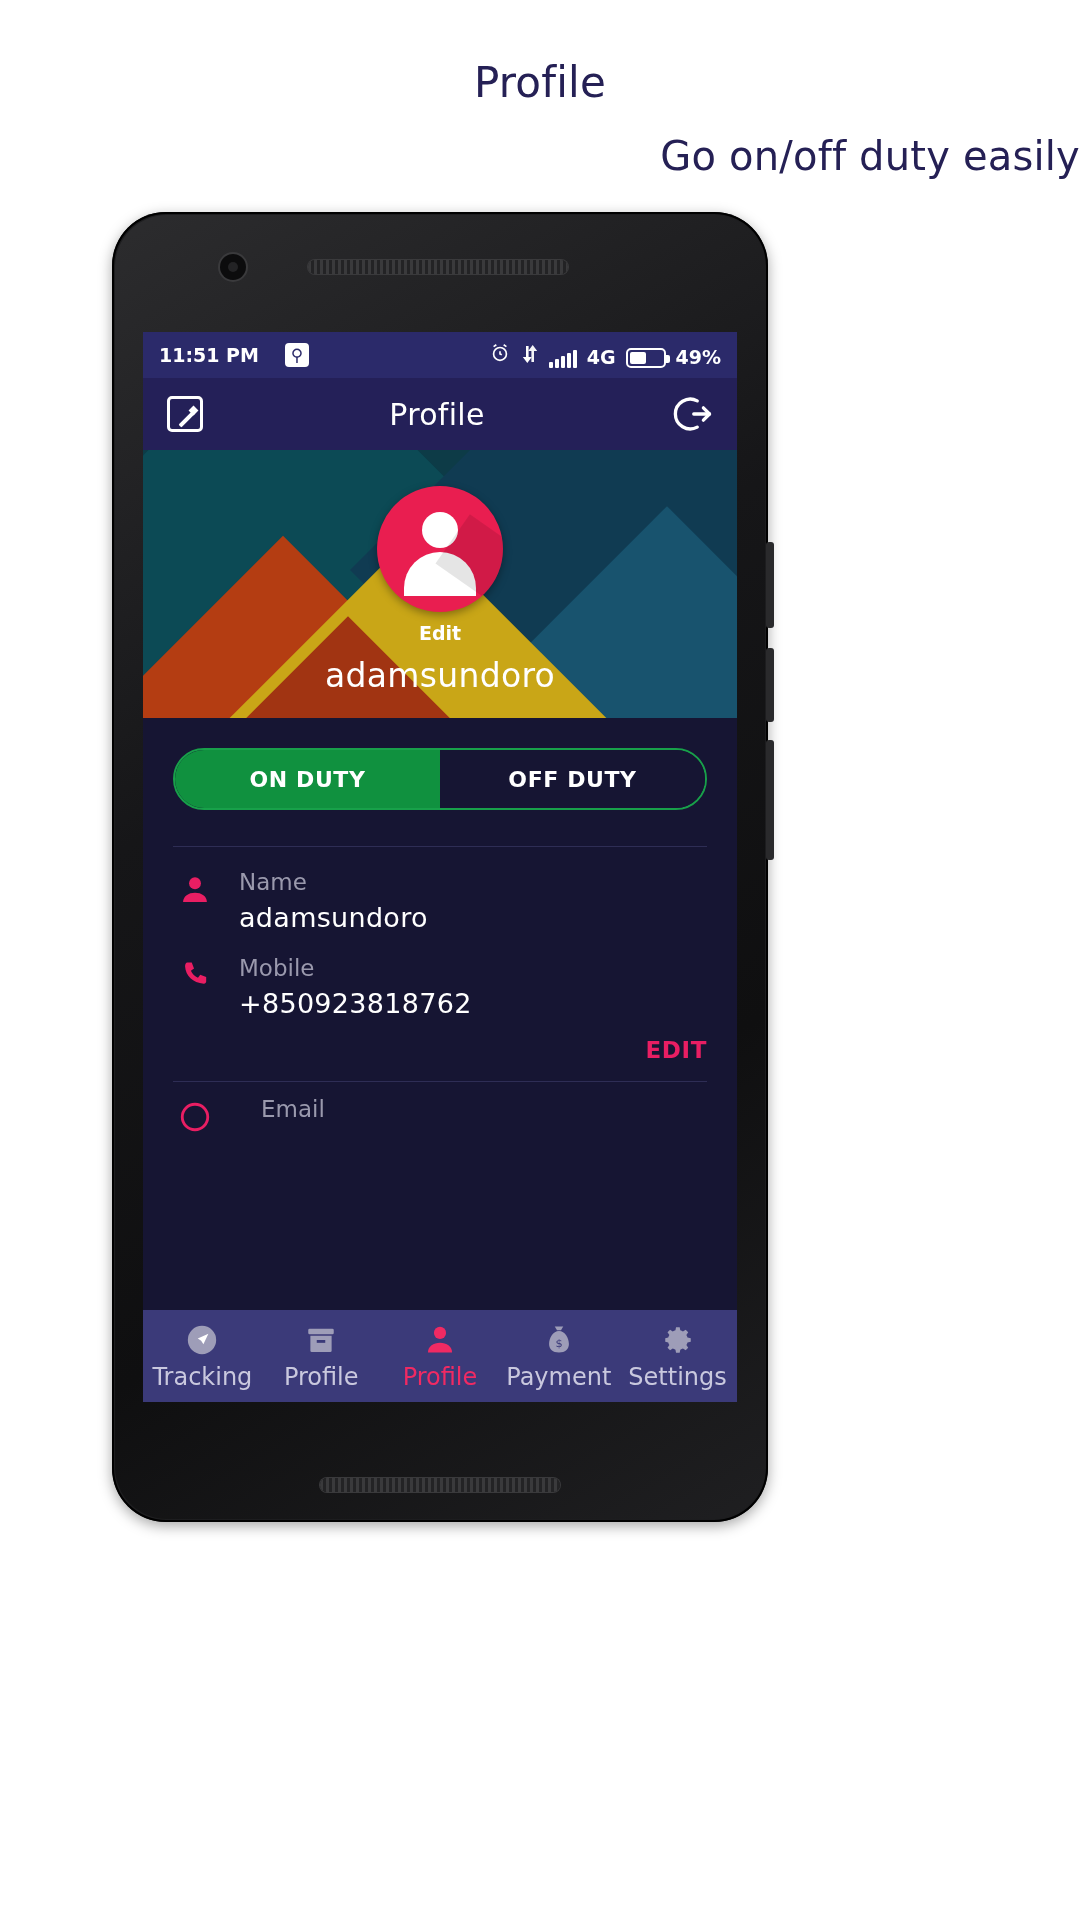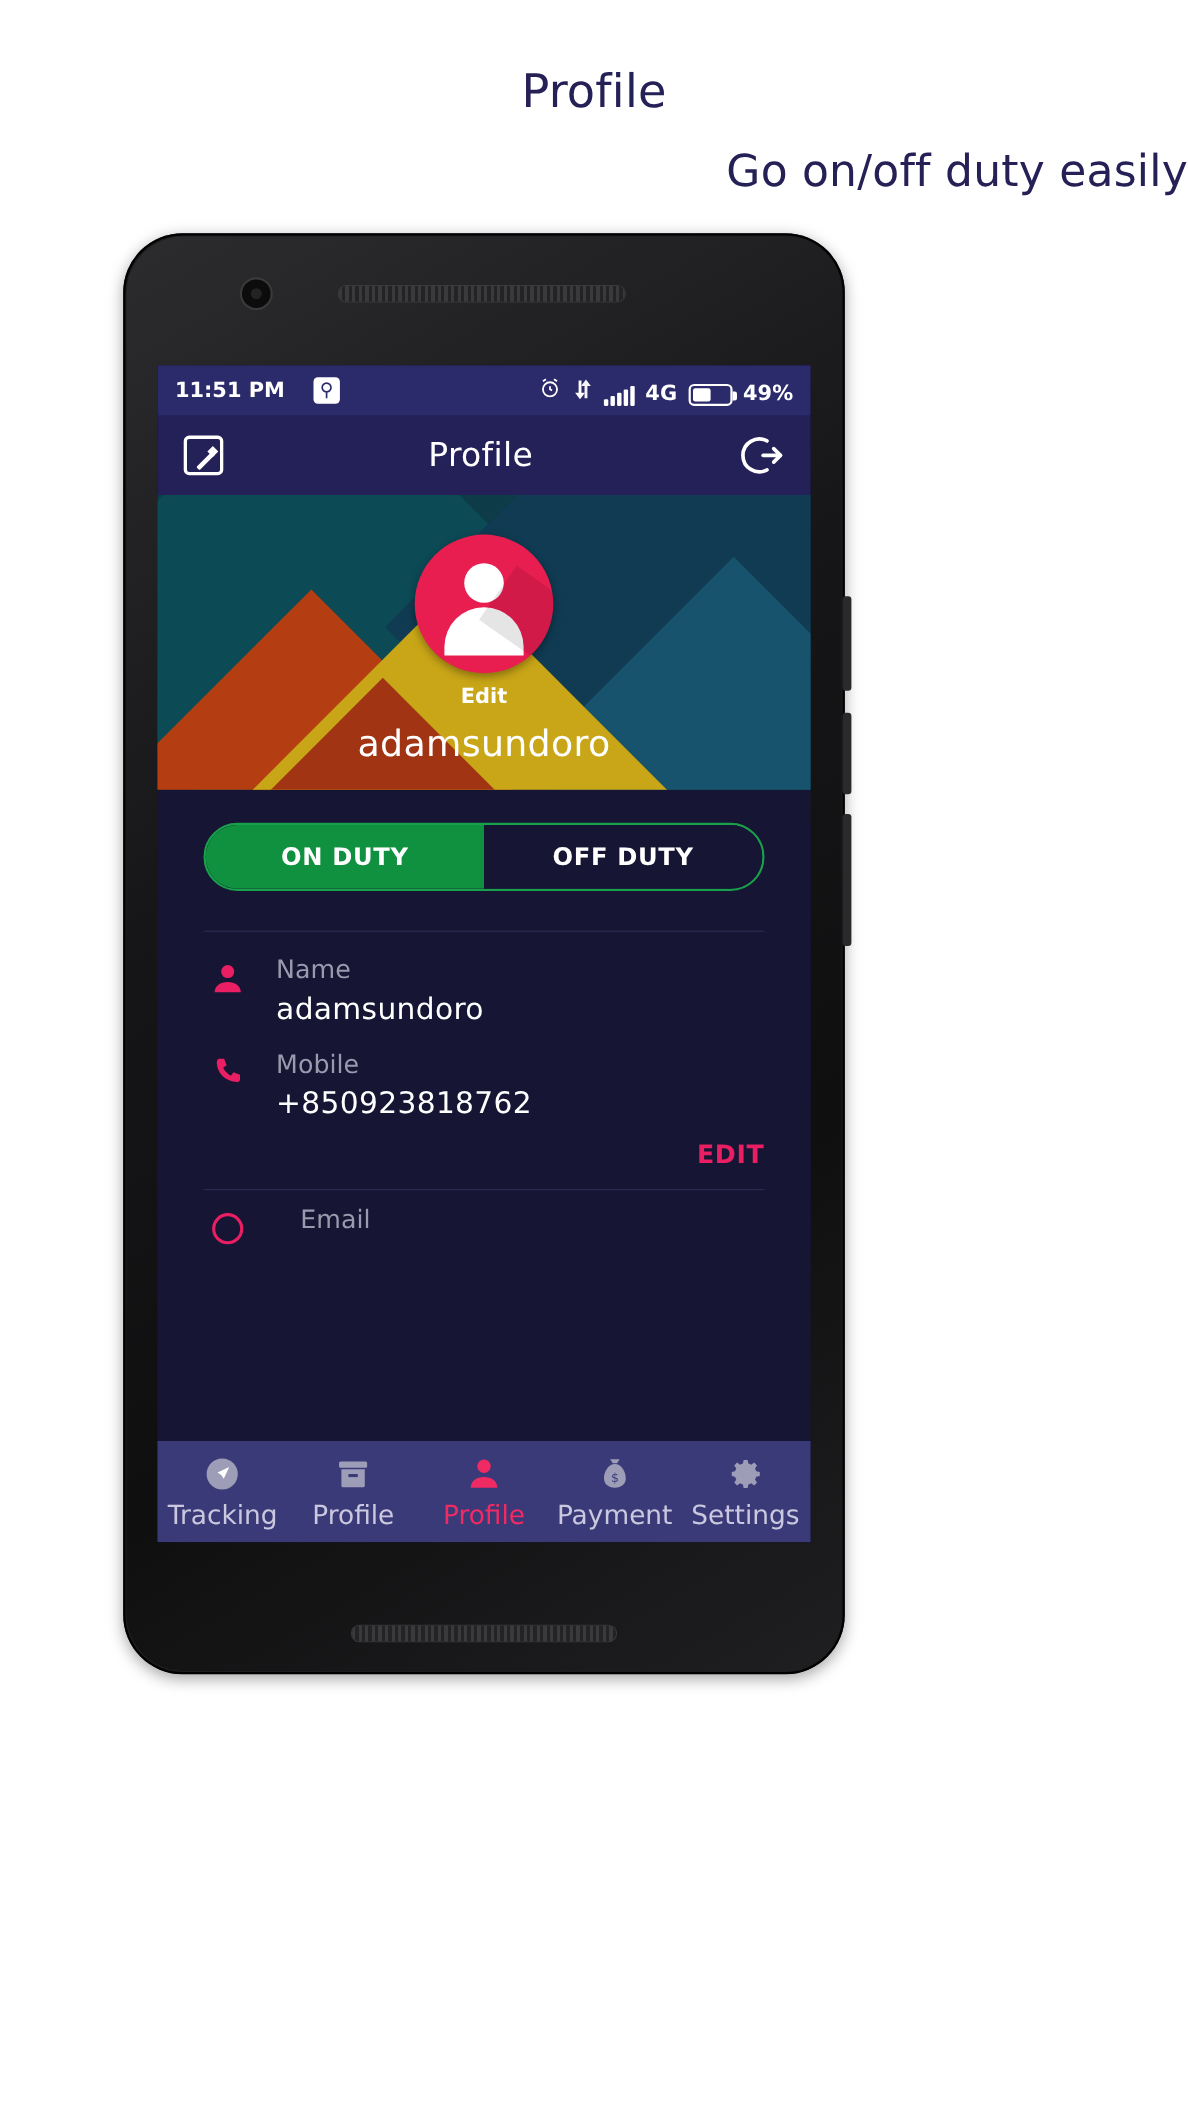--- a/index.html
+++ b/index.html
@@ -125,21 +125,21 @@
     width:72px;height:44px;border-radius:36px 36px 0 0;background:#fff;}
   .avatar .sheen{ position:absolute; left:50%; top:50%; width:140px;height:60px;
     background:rgba(0,0,0,.10); transform:rotate(35deg);}
   .edit-label{ margin-top:10px; color:#fff; font-size:19px; font-weight:700; }
   .banner-name{
     position:absolute; left:0; right:0; top:206px; text-align:center;
     color:#fff; font-size:33px; z-index:5; letter-spacing:.3px;
   }
 
   
-  .body{ background:#161533; padding:0 42px; }
+  .body{ background:#161533; padding:0 30px; }
   .duty{
     margin:30px 0 0; height:62px; display:flex;
     border-radius:31px; overflow:hidden; border:2px solid #18a04a;
   }
   .duty > div{
     flex:1; display:flex; align-items:center; justify-content:center;
     font-size:22px; font-weight:700; letter-spacing:.6px; color:#fff;
   }
   .duty .on{ background:#10913f; }
   .duty .off{ background:#161533; }

